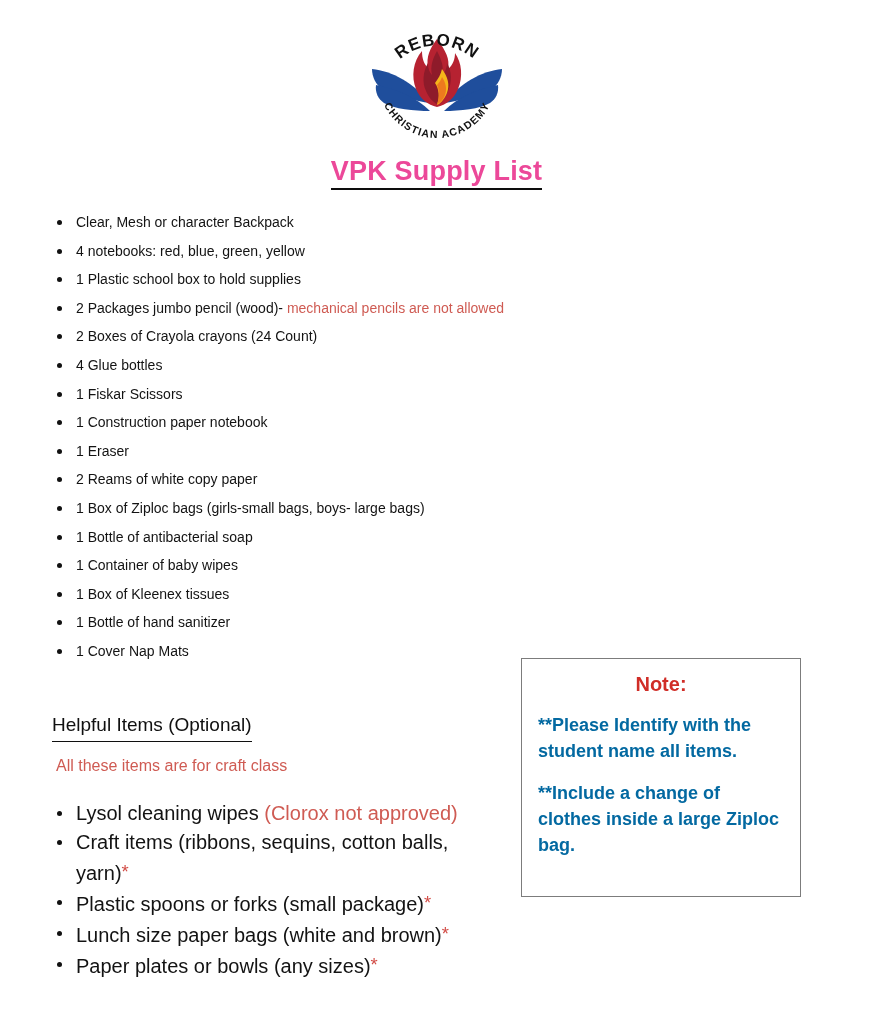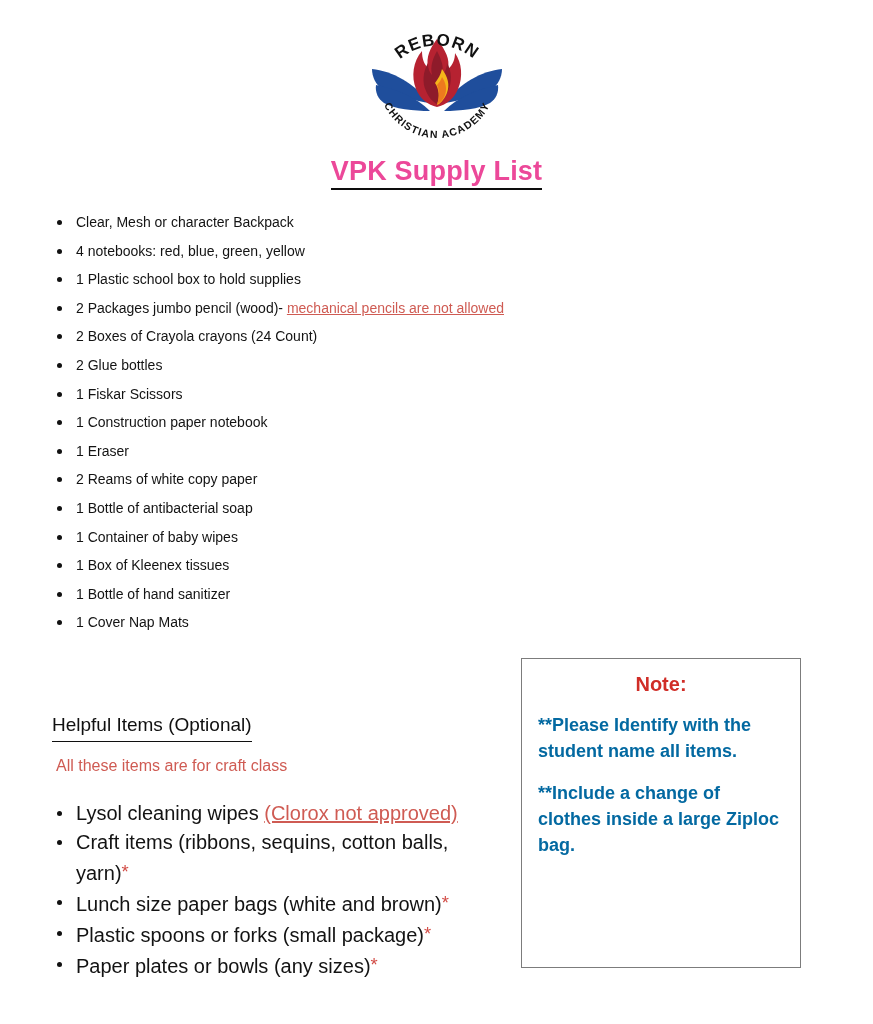--- a/index.html
+++ b/index.html
@@ -77,21 +77,21 @@
     content: "";
     position: absolute;
     left: 5px;
     top: 12px;
     width: 5px;
     height: 5px;
     background: #111111;
     border-radius: 50%;
   }
 
-  .red { color: #cf5b53; text-decoration: underline; }
+  .red { color: #cf5b53; }
   .ast {
     color: #d24c46;
     font-size: 0.92em;
     vertical-align: 2px;
   }
 
   
   .helpful-heading {
     position: absolute;
     left: 52px;
@@ -143,21 +143,21 @@
     border-radius: 50%;
   }
   .optional-list li.nowrap { white-space: nowrap; }
 
   
   .note-box {
     position: absolute;
     left: 521px;
     top: 658px;
     width: 280px;
-    height: 310px;
+    height: 239px;
     box-sizing: border-box;
     border: 1.4px solid #7c7c7c;
     background: #ffffff;
     padding: 14px 16px 0 16px;
   }
   .note-title {
     text-align: center;
     font-family: "Liberation Sans", sans-serif;
     font-size: 20px;
     font-weight: bold;
@@ -213,43 +213,44 @@
   <div class="doc-title">
     <span>VPK Supply List</span>
   </div>
 
   <ul class="main-list" id="main-list">
       <li><span>Clear, Mesh or character Backpack</span></li>
       <li><span>4 notebooks: red, blue, green, yellow</span></li>
       <li><span>1 Plastic school box to hold supplies</span></li>
       <li><span>2 Packages jumbo pencil (wood)- </span><span class="red">mechanical pencils are not allowed</span></li>
       <li><span>2 Boxes of Crayola crayons (24 Count)</span></li>
-      <li><span>2 Glue bottles</span></li>
+      <li><span>4 Glue bottles</span></li>
       <li><span>1 Fiskar Scissors</span></li>
       <li><span>1 Construction paper notebook</span></li>
       <li><span>1 Eraser</span></li>
       <li><span>2 Reams of white copy paper</span></li>
+      <li><span>1 Box of Ziploc bags (girls-small bags, boys- large bags)</span></li>
       <li><span>1 Bottle of antibacterial soap</span></li>
       <li><span>1 Container of baby wipes</span></li>
       <li><span>1 Box of Kleenex tissues</span></li>
       <li><span>1 Bottle of hand sanitizer</span></li>
       <li><span>1 Cover Nap Mats</span></li>
     </ul>
 
   <div class="helpful-heading">
     <span>Helpful Items (Optional)</span>
   </div>
 
   <div class="craft-note">All these items are for craft class</div>
 
   <ul class="optional-list" id="optional-list">
       <li class="nowrap"><span>Lysol cleaning wipes </span><span class="red">(Clorox not approved)</span></li>
       <li><span>Craft items (ribbons, sequins, cotton balls, yarn)</span><span class="ast">*</span></li>
+      <li class="nowrap"><span>Plastic spoons or forks (small package)</span><span class="ast">*</span></li>
       <li class="nowrap"><span>Lunch size paper bags (white and brown)</span><span class="ast">*</span></li>
-      <li class="nowrap"><span>Plastic spoons or forks (small package)</span><span class="ast">*</span></li>
       <li class="nowrap"><span>Paper plates or bowls (any sizes)</span><span class="ast">*</span></li>
     </ul>
 
   <div class="note-box">
     <div class="note-title">Note:</div>
     <div class="note-para">**Please Identify with the student name all items.</div>
     <div class="note-para">**Include a change of clothes inside a large Ziploc bag.</div>
   </div>
 
 </div>

